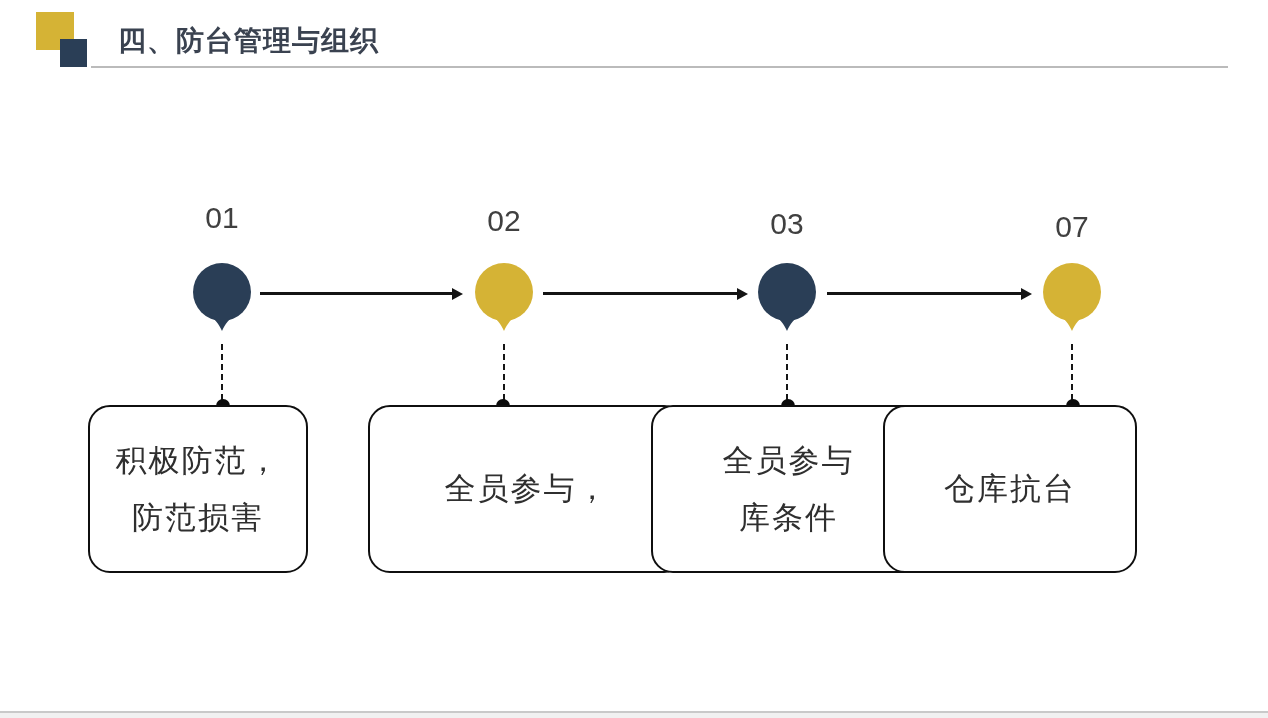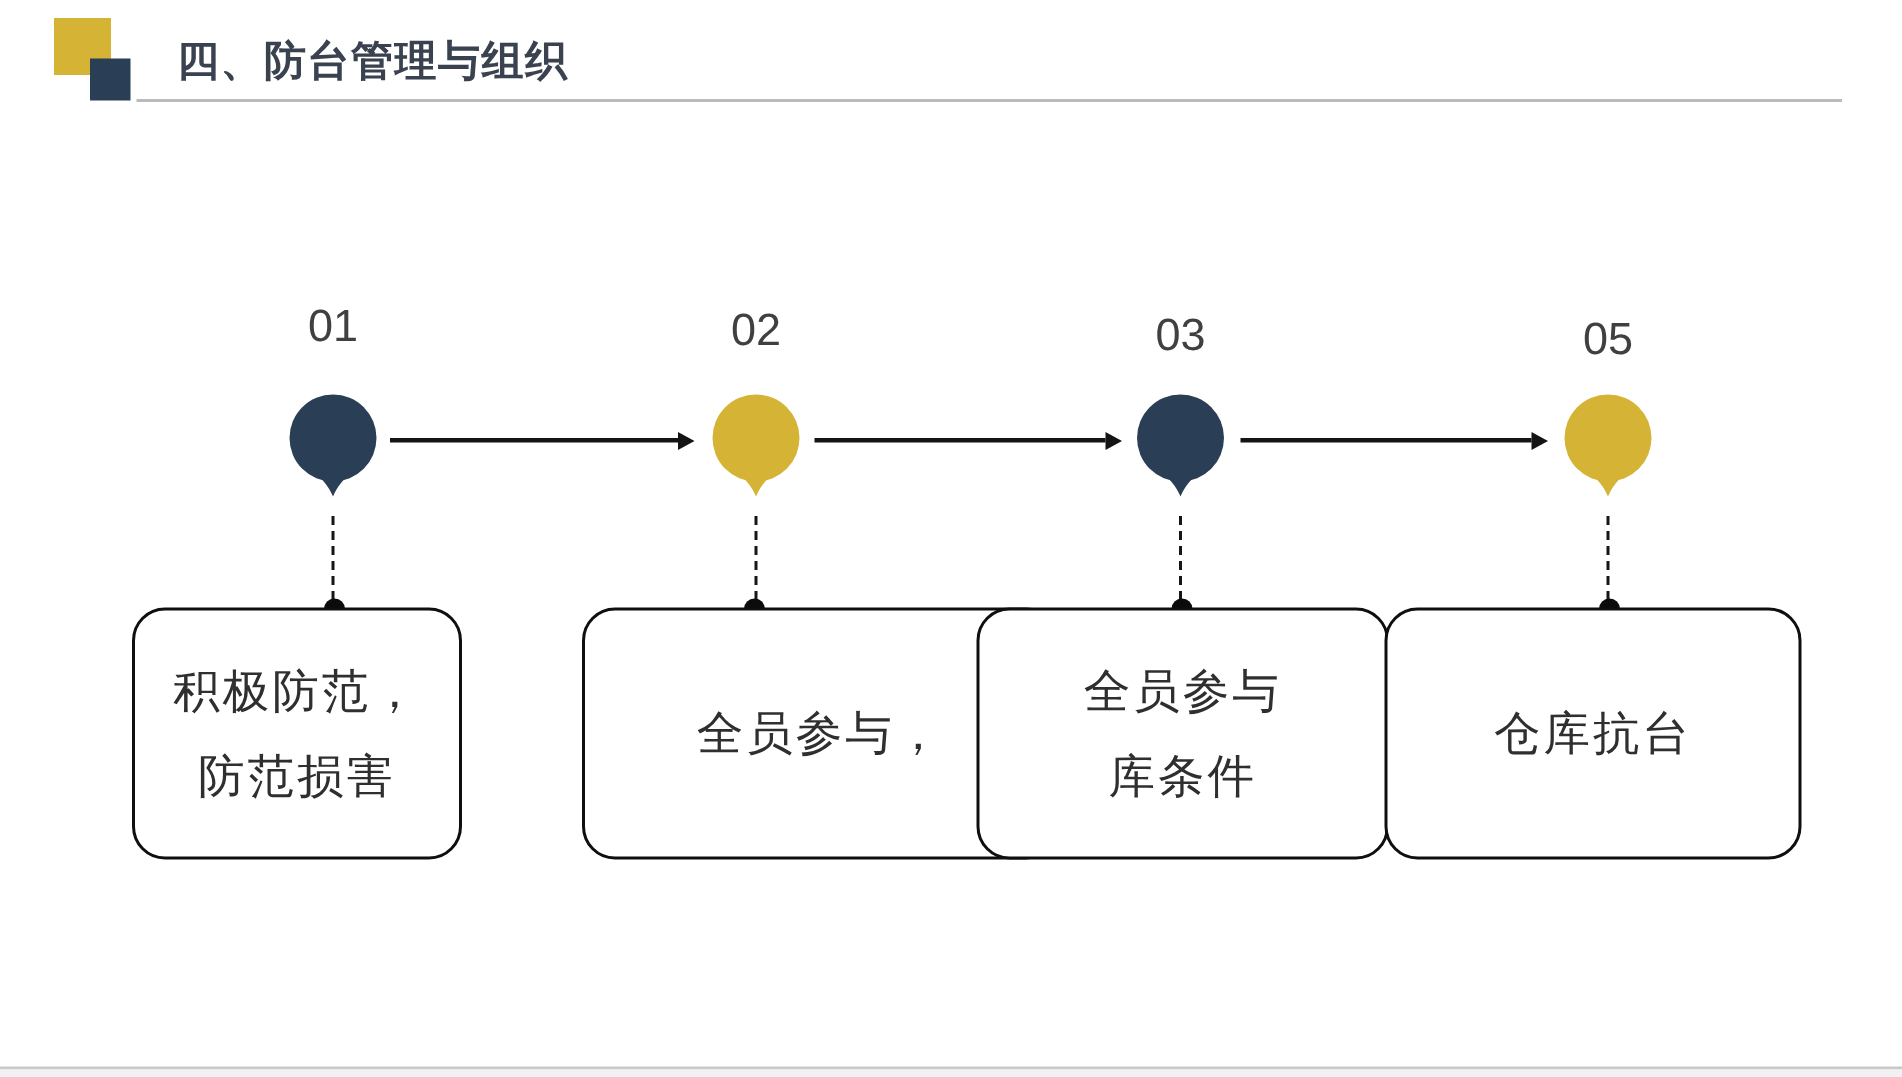--- a/index.html
+++ b/index.html
@@ -58,21 +58,21 @@
 <div class="slide">
 
   <div class="sq-gold"></div>
   <div class="sq-navy"></div>
   <div class="page-title">四、防台管理与组织</div>
   <div class="header-rule"></div>
 
   <div class="step-number" style="left:222px;top:203px">01</div>
   <div class="step-number" style="left:504px;top:206px">02</div>
   <div class="step-number" style="left:787px;top:209px">03</div>
-  <div class="step-number" style="left:1072px;top:212px">05</div>
+  <div class="step-number" style="left:1072px;top:212px">07</div>
 
   <svg class="pin" style="left:190px;top:262px" viewBox="0 0 64 72">
     <g fill="#2A3E56">
         <circle cx="32" cy="30" r="29"></circle>
         <path d="M19 51 C25 58 29 62 32 69 C35 62 39 58 45 51 Z"></path>
       </g>
   </svg>
   <svg class="pin" style="left:472px;top:262px" viewBox="0 0 64 72">
     <g fill="#D5B335">
         <circle cx="32" cy="30" r="29"></circle>
@@ -103,27 +103,27 @@
 
   <div class="node-dot" style="left:216px"></div>
   <div class="node-dot" style="left:496px"></div>
   <div class="node-dot" style="left:781px"></div>
   <div class="node-dot" style="left:1066px"></div>
 
   <div class="card" style="left:88px;width:220px">
     <div>积极防范，</div>
     <div>防范损害</div>
   </div>
-  <div class="card" style="left:388px;width:318px">
+  <div class="card" style="left:368px;width:318px">
     <div>全员参与，</div>
   </div>
   <div class="card" style="left:651px;width:275px">
     <div>全员参与</div>
     <div>库条件</div>
   </div>
-  <div class="card" style="left:923px;width:278px">
+  <div class="card" style="left:883px;width:254px">
     <div>仓库抗台</div>
   </div>
 
   <div class="bottom-line"></div>
   <div class="bottom-strip"></div>
 
 </div>
 
 </body></html>

